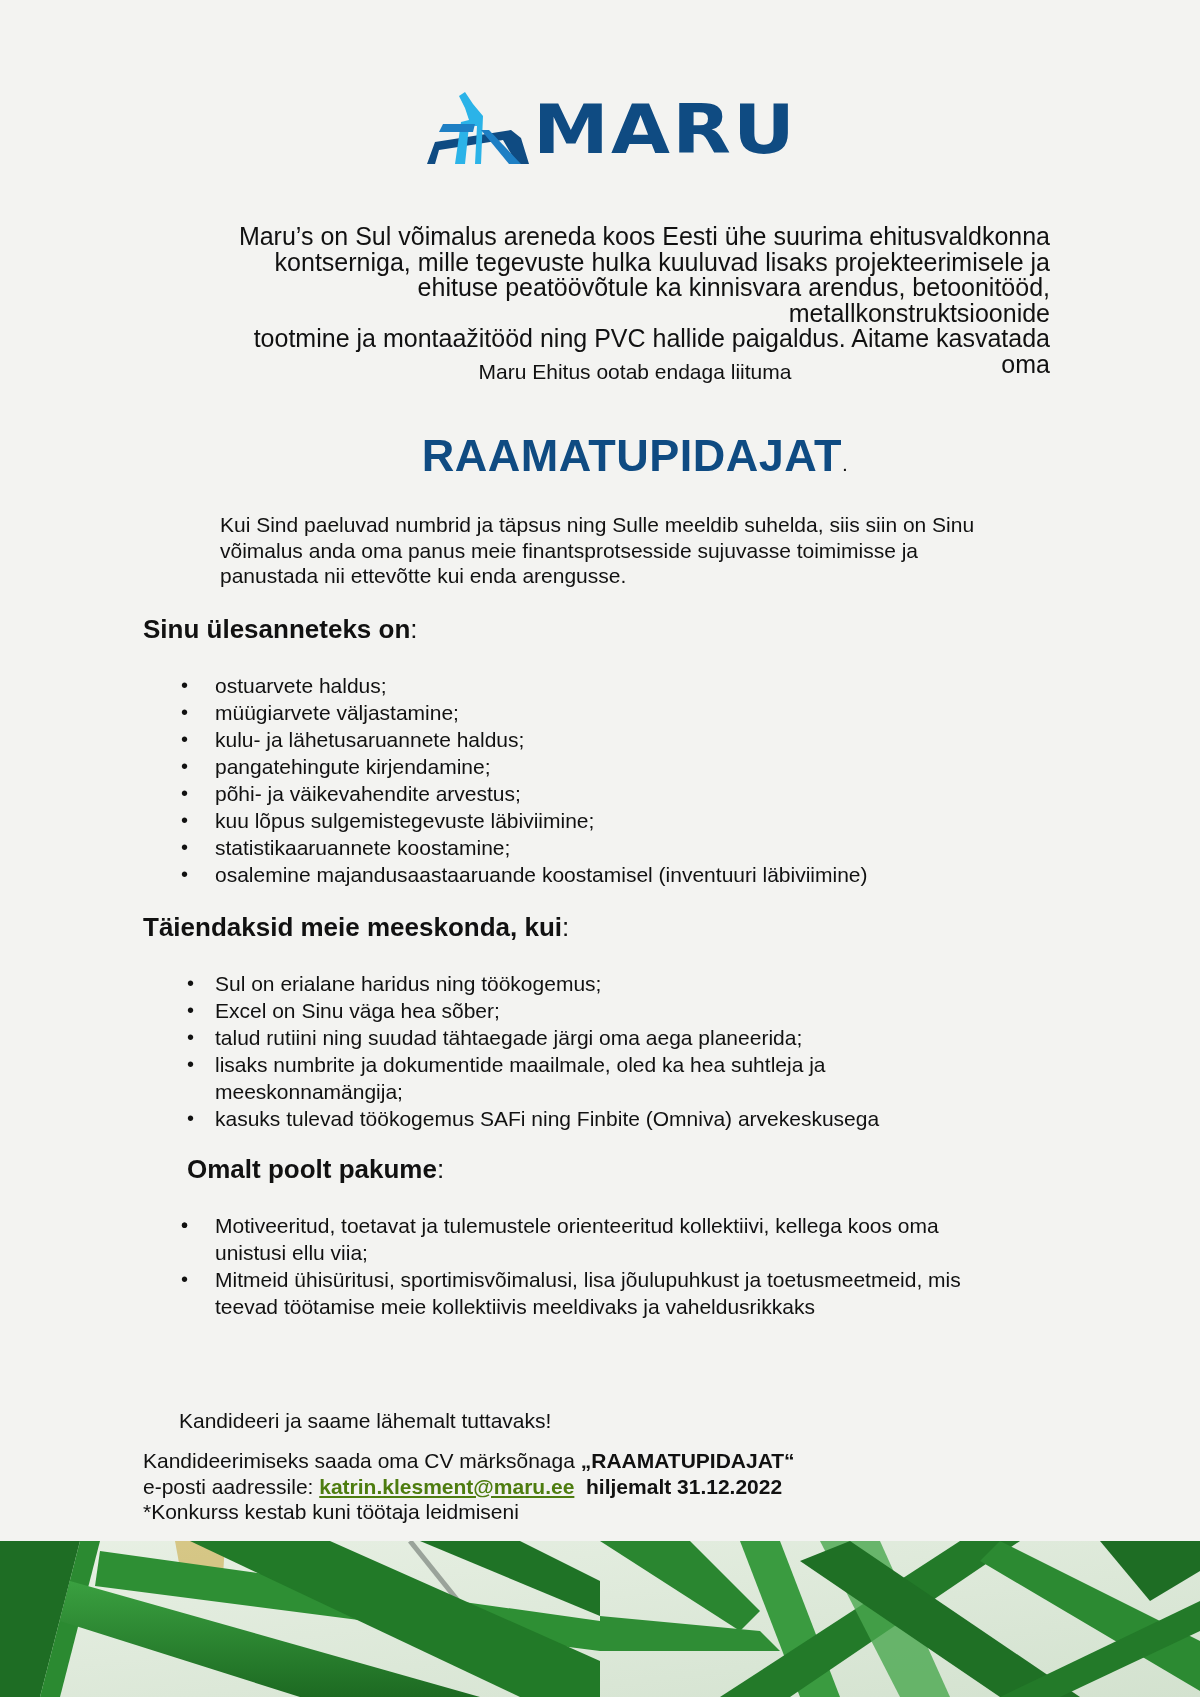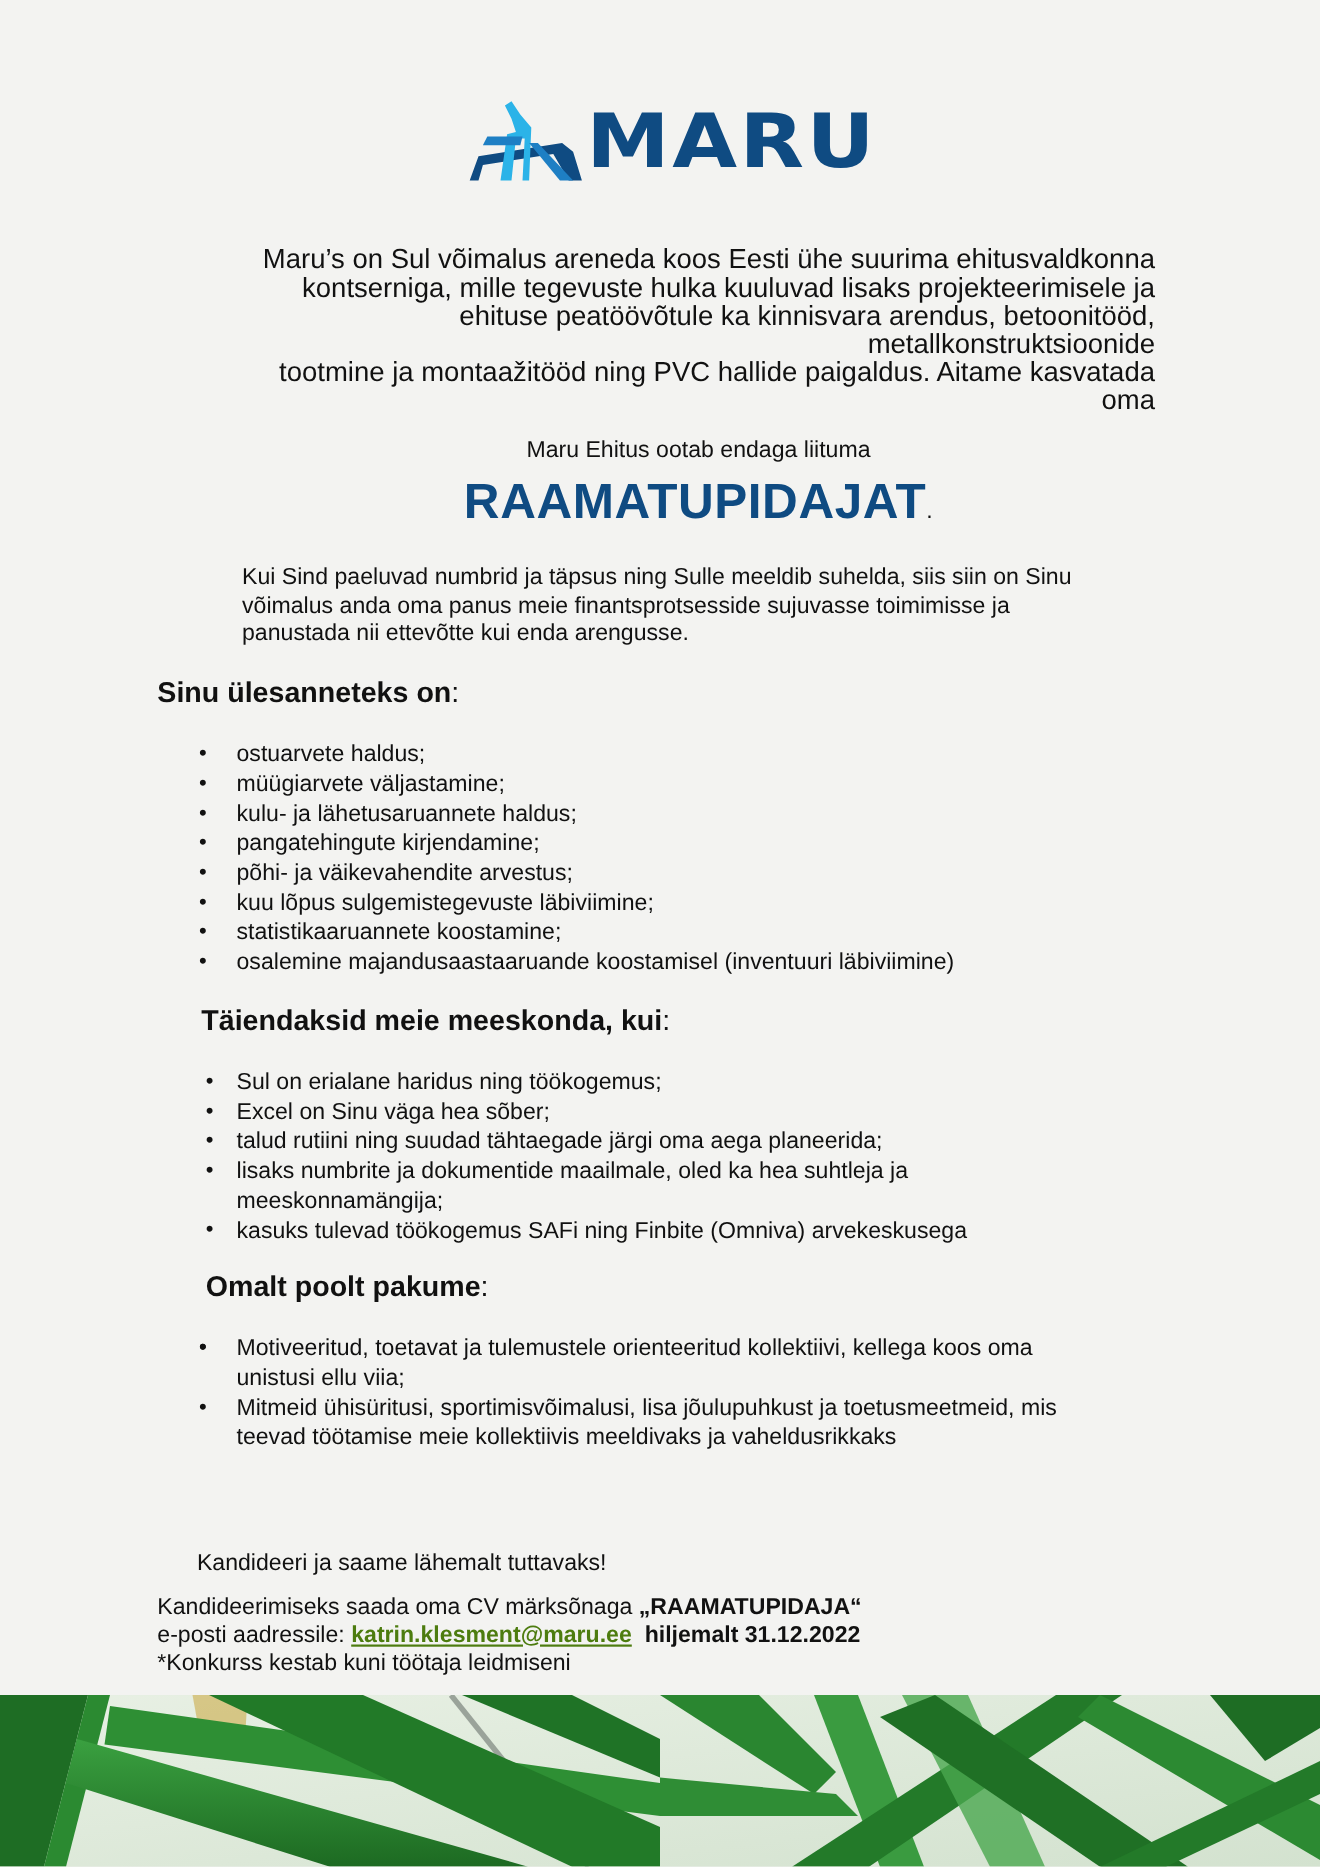--- a/index.html
+++ b/index.html
@@ -14,21 +14,21 @@
       font-family: "DejaVu Sans", sans-serif; font-weight: bold;
       font-size: 68px; letter-spacing: 2px; color: #0f4b82; line-height: 76px;
       transform: scaleX(1.12); transform-origin: left center;
     }
     .logo-mark { position: absolute; left: 0; top: 0; width: 110px; height: 76px; }
     .intro {
       position: absolute; left: 220px; width: 830px; top: 224px;
       text-align: right; font-size: 25px; line-height: 25.5px;
     }
     .invite {
-      position: absolute; left: 220px; width: 830px; top: 396px;
+      position: absolute; left: 220px; width: 830px; top: 359px;
       text-align: center; font-size: 21px; line-height: 25px;
     }
     .title {
       position: absolute; left: 220px; width: 830px; top: 428px;
       text-align: center; font-size: 45px; font-weight: bold; color: #0f4b82;
       letter-spacing: 0.5px; line-height: 56px;
     }
     .title-dot { font-size: 21px; color: #111; font-weight: normal; }
     .lead {
       position: absolute; left: 220px; width: 830px; top: 512px;
@@ -105,21 +105,21 @@
   <li><span class="bullet">•</span><span>ostuarvete haldus;</span></li>
   <li><span class="bullet">•</span><span>müügiarvete väljastamine;</span></li>
   <li><span class="bullet">•</span><span>kulu- ja lähetusaruannete haldus;</span></li>
   <li><span class="bullet">•</span><span>pangatehingute kirjendamine;</span></li>
   <li><span class="bullet">•</span><span>põhi- ja väikevahendite arvestus;</span></li>
   <li><span class="bullet">•</span><span>kuu lõpus sulgemistegevuste läbiviimine;</span></li>
   <li><span class="bullet">•</span><span>statistikaaruannete koostamine;</span></li>
   <li><span class="bullet">•</span><span>osalemine majandusaastaaruande koostamisel (inventuuri läbiviimine)</span></li>
 </ul>
 
-<div class="section-head" style="top:914px;margin-left:40px;">
+<div class="section-head" style="top:914px;">
   <b>Täiendaksid meie meeskonda, kui</b><span>:</span>
 </div>
 <ul class="blist reqs">
   <li><span class="bullet">•</span><span>Sul on erialane haridus ning töökogemus;</span></li>
   <li><span class="bullet">•</span><span>Excel on Sinu väga hea sõber;</span></li>
   <li><span class="bullet">•</span><span>talud rutiini ning suudad tähtaegade järgi oma aega planeerida;</span></li>
   <li><span class="bullet">•</span><span>lisaks numbrite ja dokumentide maailmale, oled ka hea suhtleja ja meeskonnamängija;</span></li>
   <li><span class="bullet">•</span><span>kasuks tulevad töökogemus SAFi ning Finbite (Omniva) arvekeskusega</span></li>
 </ul>
 
@@ -129,21 +129,21 @@
 <ul class="blist offers">
   <li><span class="bullet">•</span></li>
   <li><span class="bullet">•</span><span>Motiveeritud, toetavat ja tulemustele orienteeritud kollektiivi, kellega koos oma unistusi ellu viia;</span></li>
   <li><span class="bullet">•</span><span>Mitmeid ühisüritusi, sportimisvõimalusi, lisa jõulupuhkust ja toetusmeetmeid, mis teevad töötamise meie kollektiivis meeldivaks ja vaheldusrikkaks</span></li>
 </ul>
 
 <div class="closing">Kandideeri ja saame lähemalt tuttavaks!</div>
 
 <div class="apply">
   <div>
-    <span>Kandideerimiseks saada oma CV märksõnaga </span><b>„RAAMATUPIDAJA“</b>
+    <span>Kandideerimiseks saada oma CV märksõnaga </span><b>„RAAMATUPIDAJAT“</b>
   </div>
   <div>
     <span>e-posti aadressile: </span><a class="email" title="katrin.klesment@maru.ee">katrin.klesment@maru.ee</a>&nbsp;&nbsp;<b>hiljemalt 31.12.2022</b>
   </div>
   <div>*Konkurss kestab kuni töötaja leidmiseni</div>
 </div>
 
 <div class="photo">
   <svg width="1200" height="156" viewBox="0 0 1200 156">
     <defs>

